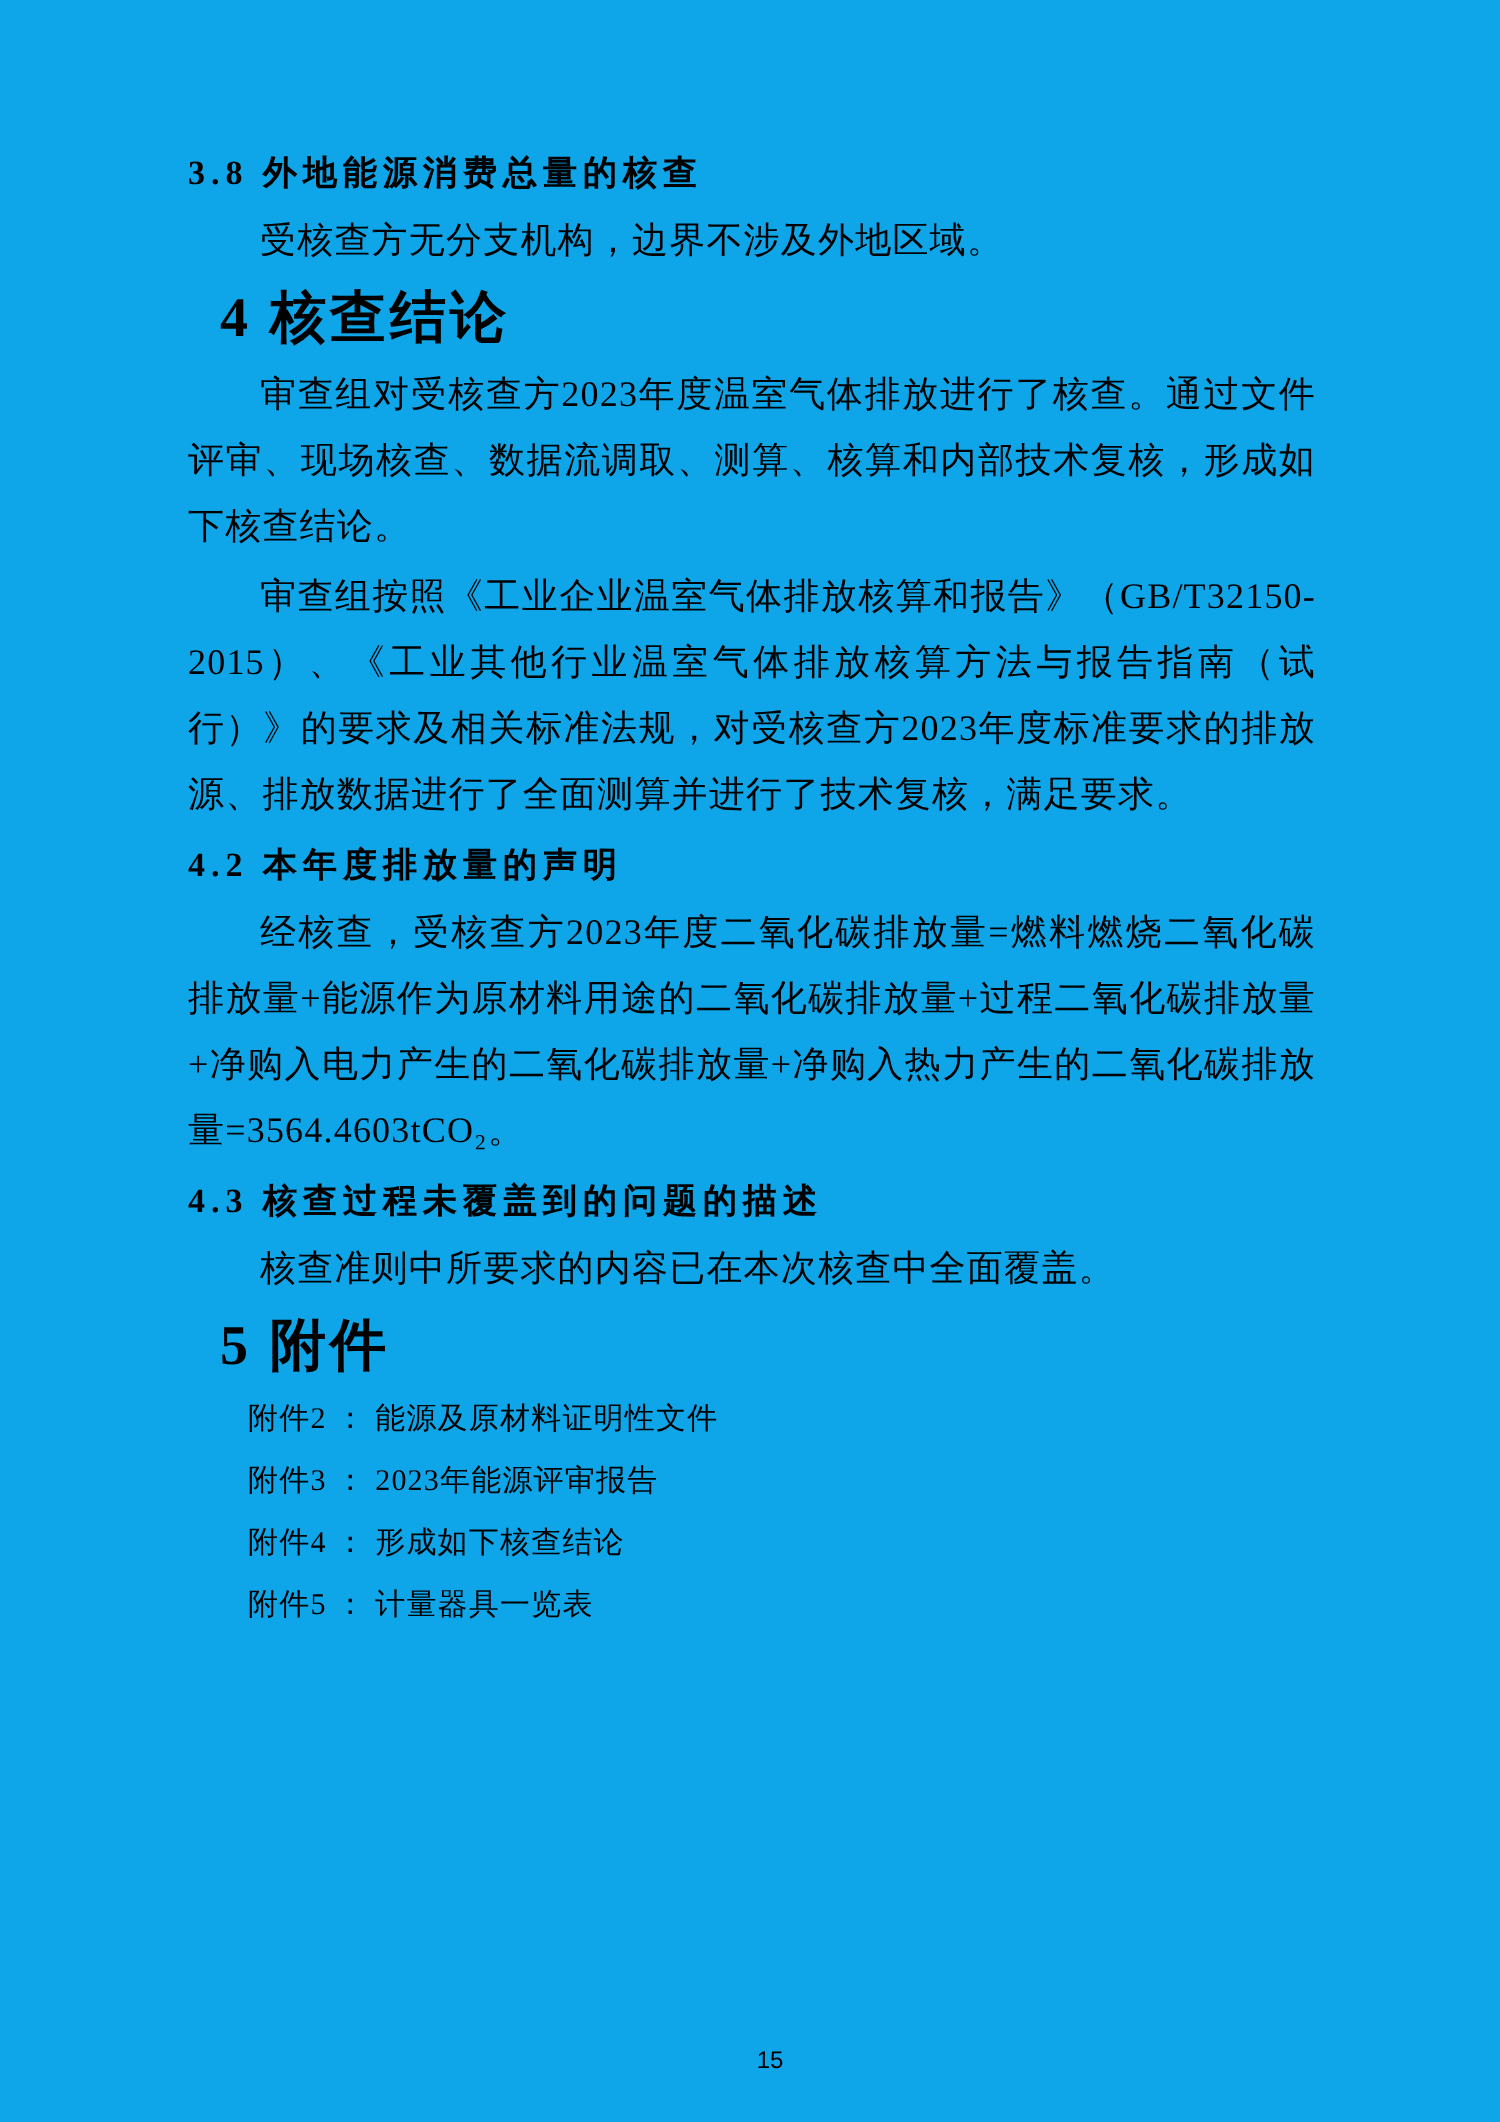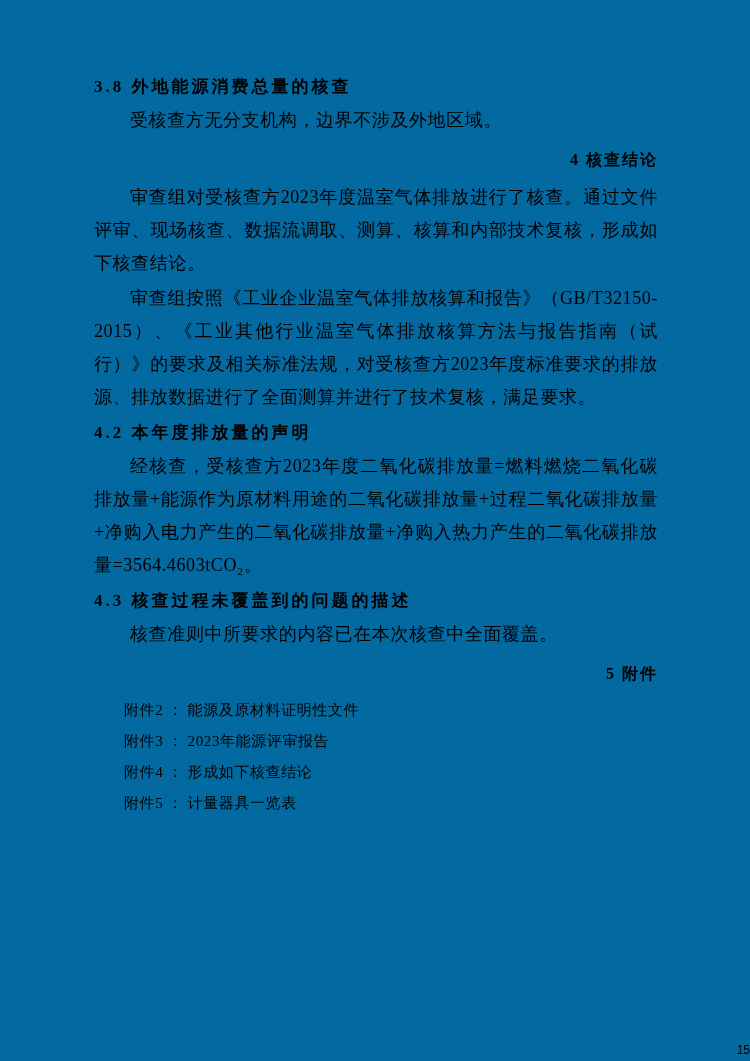--- a/index.html
+++ b/index.html
@@ -2,38 +2,37 @@
 <html><head>
 <meta charset="utf-8">
 <style>
   * { box-sizing: border-box; }
   html, body { margin: 0; padding: 0; background: #ffffff; }
   .page {
     position: relative;
     width: 750px;
     height: 1061px;
     margin: 0 auto;
-    background: #0369a1;
+    background: #0ea5e9;
     color: #000000;
     font-family: "Liberation Serif", "DejaVu Serif", serif;
     overflow: hidden;
   }
   .content {
     position: absolute;
     top: 68px;
     left: 94px;
     right: 92px;
   }
   .h1 {
-    font-size: 16px;
+    font-size: 28px;
     font-weight: bold;
     letter-spacing: 2px;
     line-height: 30px;
-    margin: 8px 0 6px 0;
-    text-align: right;
+    margin: 8px 0 6px 16px;
   }
   .h2 {
     font-size: 17px;
     font-weight: bold;
     letter-spacing: 3px;
     line-height: 26px;
     margin: 6px 0 4px 0;
   }
   .para {
     font-size: 18px;
@@ -48,24 +47,24 @@
   }
   .attachment-item {
     font-size: 15px;
     letter-spacing: 0.6px;
     line-height: 31px;
     padding-left: 2em;
     margin: 0;
   }
   .page-number {
     position: absolute;
-    bottom: 4px;
+    bottom: 24px;
     left: 0;
     right: 0;
-    text-align: right;
+    text-align: center;
     font-size: 12px;
     font-family: "Liberation Sans", "DejaVu Sans", sans-serif;
     color: #000000;
     margin-left: 20px;
   }
 </style>
 </head>
 <body>
 
 <div class="page">

